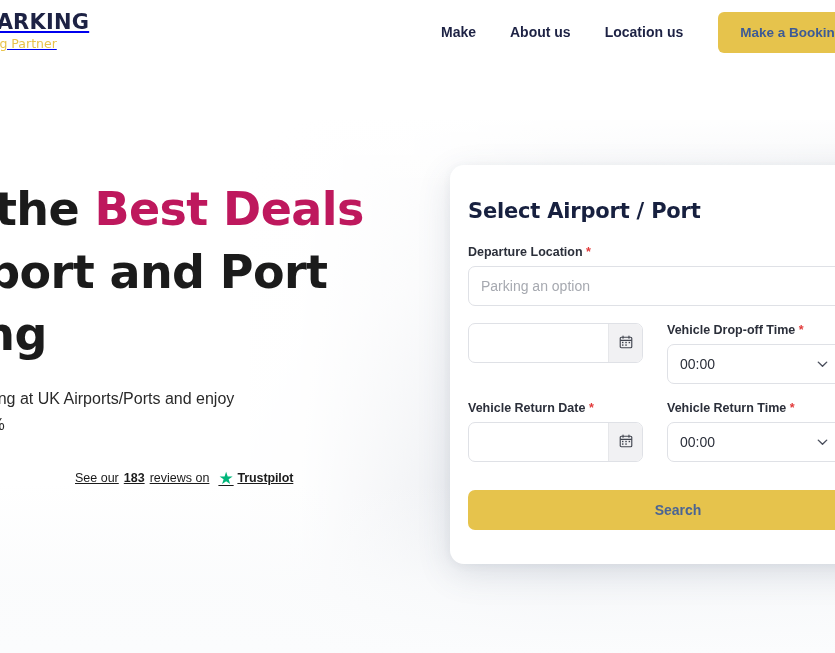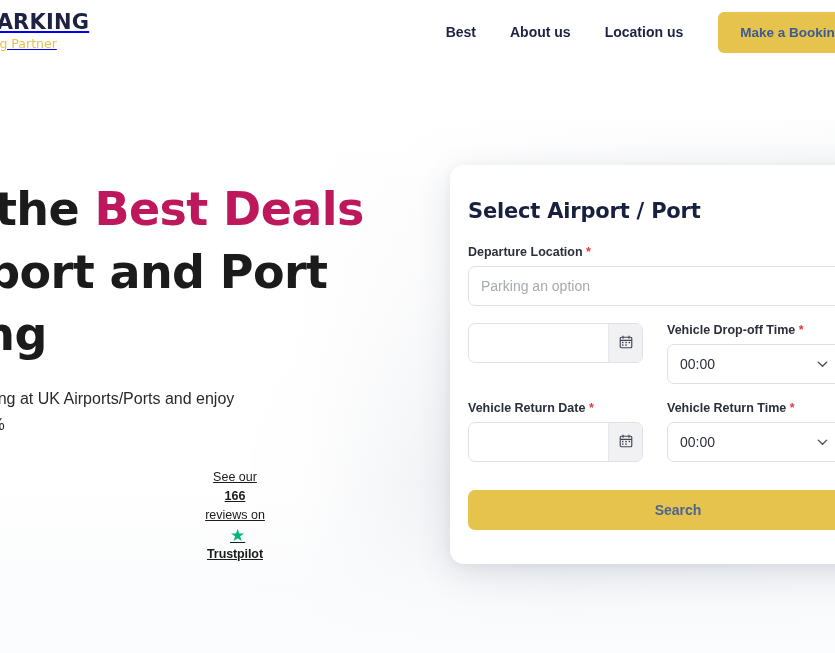--- a/index.html
+++ b/index.html
@@ -159,21 +159,20 @@
   .trustpilot {
     margin-top: 32px;
     margin-left: 160px;
     display: flex;
     align-items: center;
     gap: 5px;
     font-size: 12.5px;
     color: #1b1b1b;
     white-space: nowrap;
     font-family: "Liberation Sans", sans-serif;
-    flex-direction: column;
   }
   .trustpilot b { font-weight: 700; }
   .tp-star {
     display: inline-block;
     width: 15px;
     height: 15px;
     color: #00b67a;
     line-height: 1;
     font-size: 17px;
     margin-left: 4px;
@@ -300,21 +299,21 @@
 </div>
 
 <header class="header">
 
   <a class="brand" href="#">
     <div class="brand-name">VA PARKING</div>
     <div class="brand-tag">ur Parking Partner</div>
   </a>
 
   <nav class="nav">
-    <a class="nav-link" href="#">Best</a>
+    <a class="nav-link" href="#">Make</a>
     <a class="nav-link" href="#">About us</a>
     <a class="nav-link" href="#">Location us</a>
     <button class="nav-cta">Make a Booking</button>
   </nav>
 
 </header>
 
 <section class="hero">
   <h1>
     <span>nd the </span><span class="accent">Best Deals</span><br>
@@ -322,21 +321,21 @@
     <span>rking</span>
   </h1>
 
   <p class="hero-sub">
     <span>e best parking at UK Airports/Ports and enjoy</span><br>
     <span> of up to 60%</span>
   </p>
 
   <a class="trustpilot" href="#">
     <span>See our</span>
-    <b>166</b>
+    <b>183</b>
     <span>reviews on</span>
     <span class="tp-star">★</span>
     <span class="tp-name">Trustpilot</span>
   </a>
 </section>
 
 <section class="card">
   <div class="card-inner">
 
     <h2 class="card-title">Select Airport / Port</h2>

